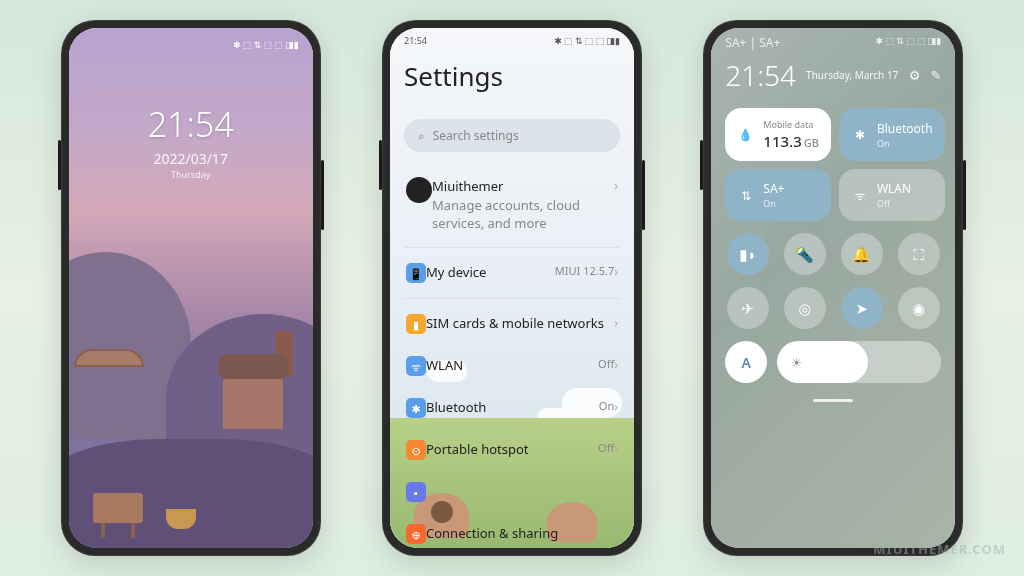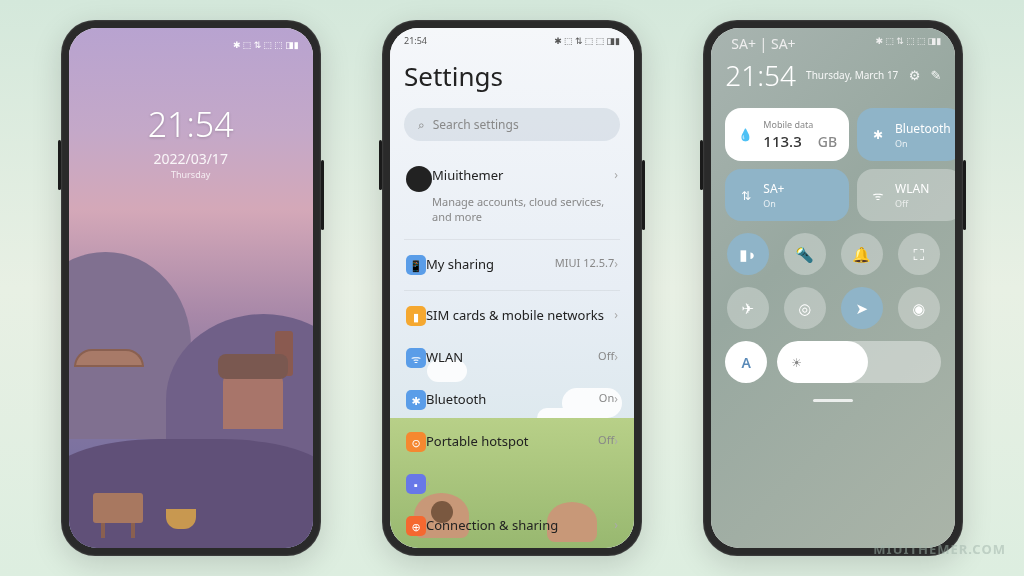--- a/index.html
+++ b/index.html
@@ -34,49 +34,49 @@
 .settings-bg{width:100%;height:100%;background:linear-gradient(180deg,#f5f7fa 0%,#e8eef5 50%,#d4e4e8 100%);position:relative;overflow:hidden}
 .clouds{position:absolute;bottom:25%;right:5%;width:60px;height:30px;background:#fff;border-radius:20px;opacity:.9;box-shadow:-30px 15px 0 -5px #fff,-15px 25px 0 -8px #fff}
 .cloud2{position:absolute;bottom:32%;left:15%;width:40px;height:22px;background:#fff;border-radius:15px;opacity:.85}
 .settings-hills{position:absolute;bottom:0;left:0;right:0;height:25%;background:linear-gradient(180deg,#b8d088 0%,#98b870 100%)}
 .sh1{position:absolute;bottom:8%;left:10%;width:55px;height:45px;background:#c89878;border-radius:50% 50% 8px 8px}
 .sh1::before{content:'';position:absolute;top:8px;left:50%;transform:translateX(-50%);width:22px;height:22px;background:#7a5840;border-radius:50%}
 .sh2{position:absolute;bottom:5%;right:15%;width:50px;height:40px;background:#c89878;border-radius:50% 50% 8px 8px}
 .settings-content{position:absolute;top:0;left:0;right:0;bottom:0;padding:30px 14px 0}
 .settings-status{position:absolute;top:6px;left:14px;font-size:9px;color:#555}
 .settings-status-r{position:absolute;top:6px;right:14px;font-size:9px;color:#555}
-.settings-title{font-size:26px;font-weight:400;color:#222;margin-bottom:14px}
+.settings-title{font-size:26px;font-weight:400;color:#222;margin-bottom:25px}
 .search-box{background:rgba(200,210,220,.5);border-radius:18px;padding:8px 14px;display:flex;align-items:center;gap:8px;margin-bottom:14px}
 .search-box .si{color:#888;font-size:12px}
 .search-box .st{color:#888;font-size:12px}
 .settings-row{display:flex;align-items:flex-start;padding:11px 2px;}
 .row-icon{width:20px;height:20px;border-radius:5px;display:flex;align-items:center;justify-content:center;font-size:11px;color:#fff;flex-shrink:0}
 .row-label{flex:1;font-size:13px;color:#222}
-.row-sub{font-size:11px;color:#888;margin-top:10px}
+.row-sub{font-size:13px;color:#888;margin-top:1px}
 .row-val{font-size:11px;color:#888}
 .row-chev{color:#aaa;font-size:12px}
 .avatar{width:26px;height:26px;border-radius:50%;background:#222;flex-shrink:0}
 .divider{height:1px;background:rgba(0,0,0,.06);margin:4px 0}
 
 
 .cc-bg{width:100%;height:100%;background:linear-gradient(135deg,#a8b4b0 0%,#98a8a0 40%,#aab4a8 100%);position:relative;padding:28px 14px 0}
-.cc-status{position:absolute;top:6px;left:20px;font-size:14px;color:#eee}
+.cc-status{position:absolute;top:6px;left:14px;font-size:12px;color:#eee}
 .cc-status-r{position:absolute;top:6px;right:14px;font-size:9px;color:#eee}
 .cc-header{display:flex;align-items:center;gap:10px;margin-bottom:14px}
 .cc-time{font-size:28px;font-weight:300;color:#fff}
 .cc-date{font-size:10px;color:#fff;opacity:.9;flex:1}
 .cc-hicons{display:flex;gap:10px;color:#fff;opacity:.9;font-size:13px}
 .cc-grid{display:grid;grid-template-columns:1fr 1fr;gap:8px;margin-bottom:12px}
 .cc-tile{border-radius:16px;padding:10px 12px;min-height:52px;display:flex;flex-direction:column;justify-content:center}
 .tile-white{background:#fff}
 .tile-blue{background:#8fb4c8}
 .tile-gray{background:rgba(255,255,255,.3)}
 .tile-label{font-size:9px;color:#888}
-.tile-val{font-size:15px;font-weight:500;color:#333;display:flex;align-items:baseline;gap:16px}
-.tile-val .unit{font-size:14px;color:#888}
+.tile-val{font-size:15px;font-weight:500;color:#333;display:flex;align-items:baseline;gap:2px}
+.tile-val .unit{font-size:11px;color:#888}
 .tile-row{display:flex;align-items:center;gap:8px}
 .tile-icon{width:18px;height:18px;display:flex;align-items:center;justify-content:center;font-size:12px}
 .tile-blue .tile-label,.tile-blue .tile-sub{color:#fff;opacity:.8}
 .tile-blue .tile-name{color:#fff;font-size:12px}
 .tile-gray .tile-name{color:#fff;font-size:12px}
 .tile-gray .tile-sub{color:#fff;opacity:.7;font-size:9px}
 .tile-sub{font-size:9px}
 .cc-circles{display:grid;grid-template-columns:repeat(4,1fr);gap:12px;margin-bottom:12px}
 .cc-circle{width:42px;height:42px;border-radius:50%;display:flex;align-items:center;justify-content:center;margin:0 auto;font-size:15px}
 .circ-blue{background:#8fb4c8;color:#fff}
@@ -140,21 +140,21 @@
             <div class="row-label">Miuithemer</div>
             <div class="row-sub">Manage accounts, cloud services, and more</div>
           </div>
           <span class="row-chev">›</span>
         </div>
         <div class="divider"></div>
         <div class="settings-row">
           <div class="row-icon" style="background:#5a9de8">
               <span>📱</span>
             </div>
-          <div class="row-label">My sharing</div>
+          <div class="row-label">My device</div>
           <span class="row-val">MIUI 12.5.7</span>
           <span class="row-chev">›</span>
         </div>
         <div class="divider"></div>
         <div class="settings-row">
           <div class="row-icon" style="background:#f5a830">
               <span>▮</span>
             </div>
           <div class="row-label">SIM cards &amp; mobile networks</div>
           <span class="row-chev">›</span>

